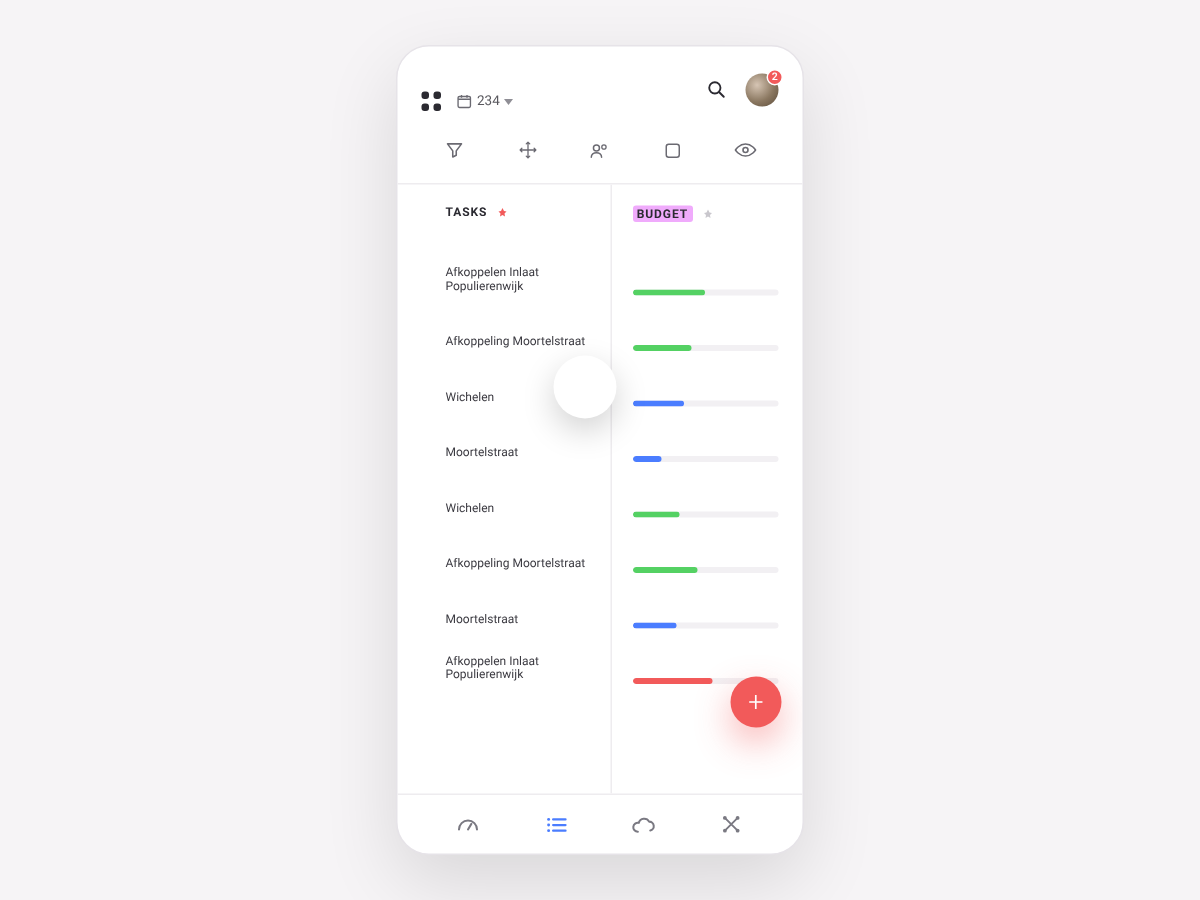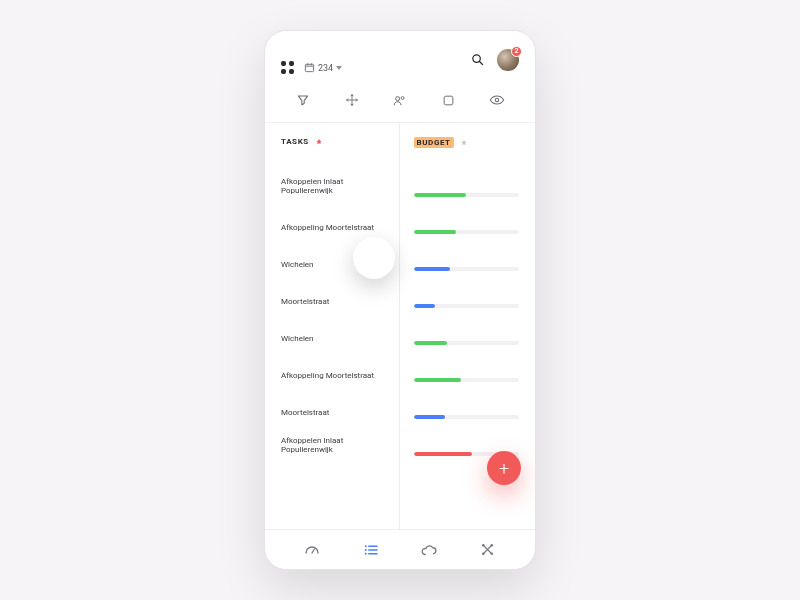--- a/index.html
+++ b/index.html
@@ -39,27 +39,27 @@
     position:relative; cursor:pointer; }
   .badge { position:absolute; top:-3px; right:-3px; background:#f25a5a; color:#fff; font-size:7px; font-weight:600;
     width:11px; height:11px; border-radius:50%; display:flex; align-items:center; justify-content:center; border:1.5px solid #fff; }
 
   
   .toolrow { display:flex; justify-content:space-around; align-items:center; padding: 6px 14px 12px; }
   .toolrow .tool { width:20px; height:20px; display:flex; align-items:center; justify-content:center; color:#6b6a72; cursor:pointer; }
   .sep { height:1px; background:#eeecef; margin: 0 0; }
 
   
-  .cols { flex:1; display:flex; position:relative; overflow:hidden; }
+  .cols { flex:1; display:flex; position:relative; overflow:hidden;margin-left:16px; }
   .col { flex:1; padding: 14px 12px 0 16px; }
   .col.right { border-left:1px solid #eeecef; padding-left:14px; padding-right:16px; }
   .col-head { display:flex; align-items:center; gap:6px; font-size:8px; letter-spacing:0.6px; font-weight:700; color:#2b2a31; margin-bottom:12px; }
   .col-head .pin { color:#f25a5a; }
   .col-head .pin.muted { color:#c9c7cd; }
-  .budget-mark { background:#fdba74; padding:1px 3px; border-radius:2px; }
+  .budget-mark { background:#f0abfc; padding:1px 3px; border-radius:2px; }
 
   .row { height:37px; display:flex; align-items:flex-end; font-size:8px; color:#3b3a41; }
   .bar-wrap { width:100%; height:4px; border-radius:3px; background:#f2f0f3; position:relative; overflow:hidden; }
   .bar-fill { position:absolute; left:0; top:0; bottom:0; border-radius:3px; }
   .bar-green .bar-fill { background:#54d163; }
   .bar-blue  .bar-fill { background:#4b7dff; }
   .bar-red   .bar-fill { background:#f25a5a; }
 
   
   .knob {

